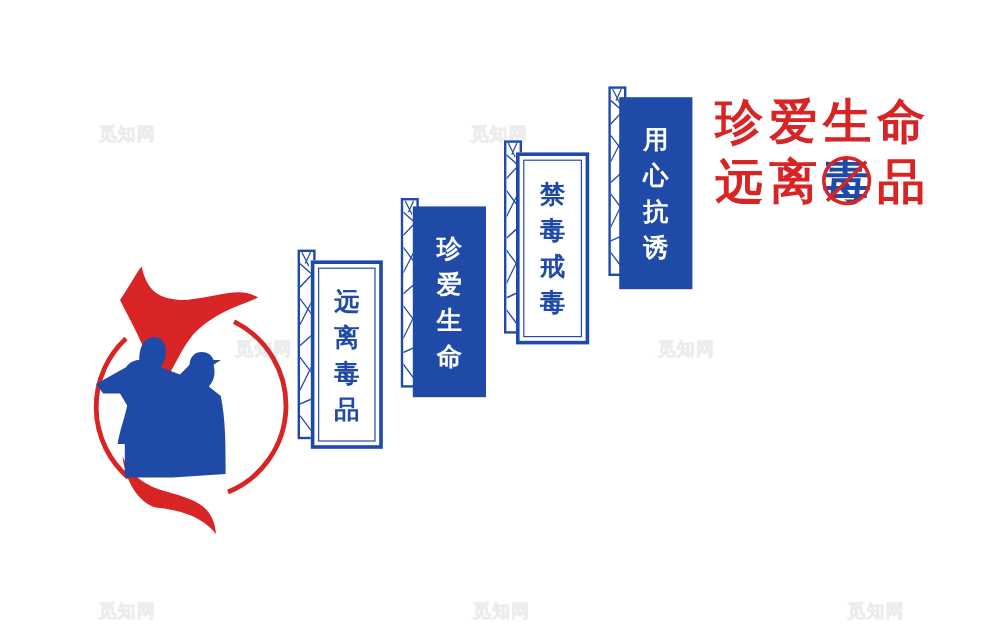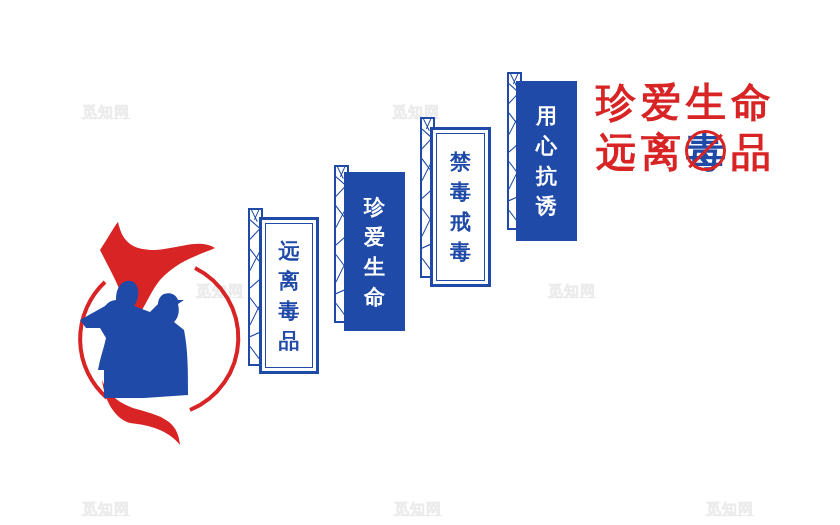--- a/index.html
+++ b/index.html
@@ -1,19 +1,19 @@
 <!DOCTYPE html>
 <html><head>
 <meta charset="utf-8">
 <style>
   html, body { margin: 0; padding: 0; background: #ffffff; }
   body { width: 840px; height: 525px; position: relative; overflow: hidden;
          font-family: "DejaVu Sans", sans-serif; }
   .watermark { position: absolute; color: #f3f3f3; font-size: 15px; font-weight: bold;
-               letter-spacing: 1px; -webkit-text-stroke: 0.6px #ececec; user-select: none; text-decoration: underline; }
+               letter-spacing: 1px; -webkit-text-stroke: 0.6px #ececec; user-select: none; }
   .panel { position: absolute; }
   .strip { position: absolute; box-sizing: border-box; border: 2px solid var(--blue);
            background: #fff; overflow: hidden; }
   .strip svg { width: 100%; height: 100%; display: block; }
   .box { position: absolute; box-sizing: border-box; display: flex; flex-direction: column;
          align-items: center; justify-content: center; }
   .box.white { background: #fff; border: 3px solid var(--blue); }
   .box.white::after { content: ""; position: absolute; inset: 3px; border: 1px solid var(--blue); }
   .box.blue { background: var(--blue); }
   .box span { display: block; font-size: 21px; font-weight: bold; line-height: 30px;

